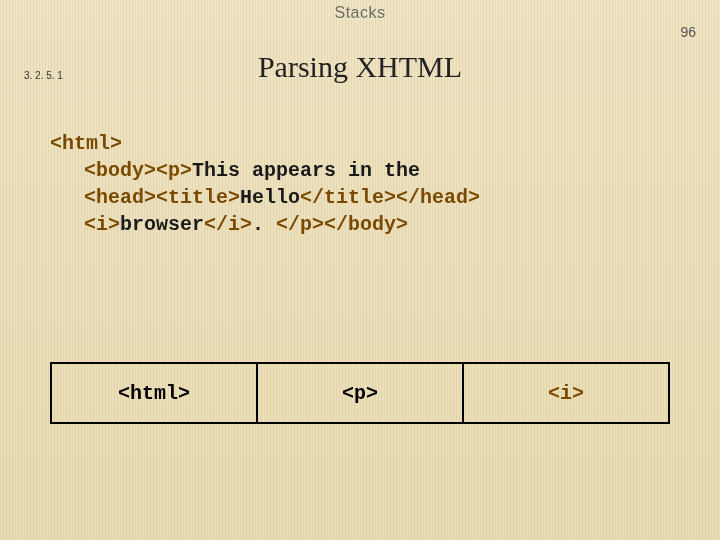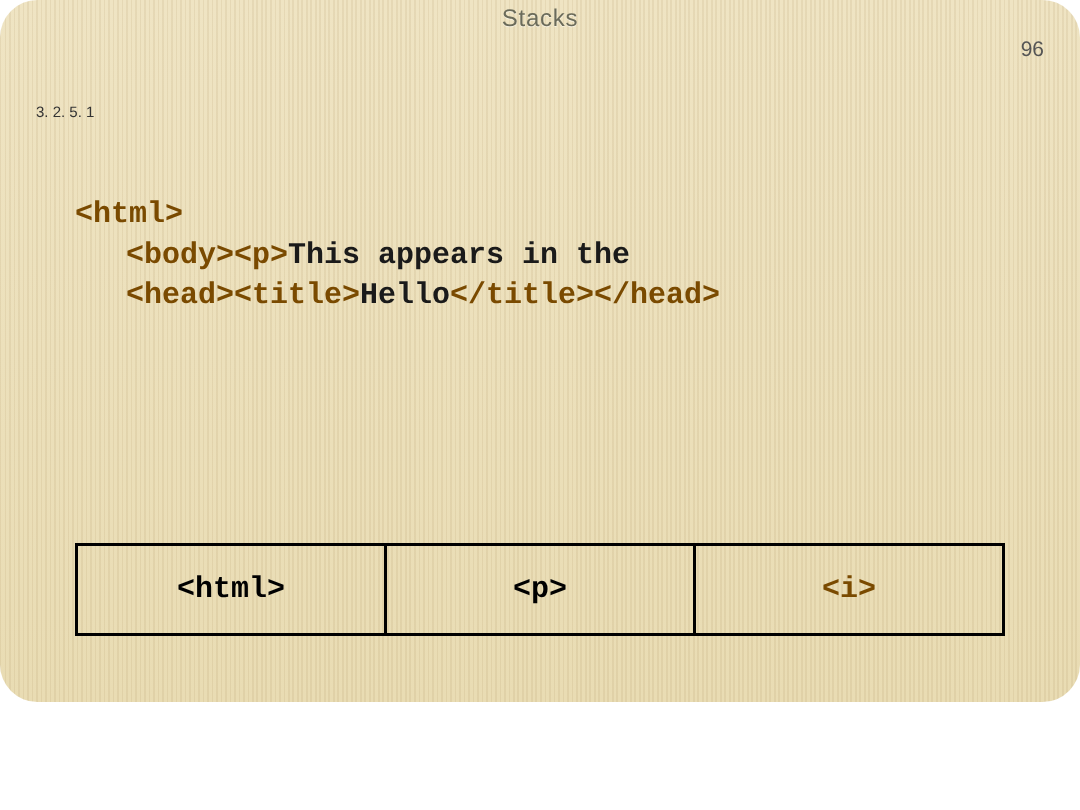--- a/index.html
+++ b/index.html
@@ -5,29 +5,28 @@
   html, body {
     margin: 0;
     padding: 0;
     width: 720px;
     height: 540px;
     overflow: hidden;
     font-family: "Segoe UI", Arial, sans-serif;
   }
   .slide {
     width: 720px;
-    height: 468px;
+    height: 540px;
     position: relative;
     background:
       repeating-linear-gradient(90deg,
         rgba(160,130,80,0.12) 0px, rgba(160,130,80,0.12) 1px,
         transparent 1px, transparent 3px),
       linear-gradient(180deg, #efe4c3 0%, #e9dcb3 100%);
     box-sizing: border-box;
-    border-radius: 25px;
   }
   .header-topic {
     position: absolute;
     top: 4px;
     left: 0;
     right: 0;
     text-align: center;
     font-size: 16px;
     color: #6b6b5a;
     text-shadow: 0 1px 0 rgba(255,255,255,0.5);
@@ -99,25 +98,27 @@
   .stack-cell.brown { color: #7a4a00; }
 </style>
 </head>
 <body>
 
 <div class="slide">
 
   <div class="header-topic">Stacks</div>
   <div class="page-number">96</div>
   <div class="section-number">3. 2. 5. 1</div>
+  <div class="slide-title">Parsing XHTML</div>
 
   <div class="code-block">
     <div><span class="brown">&lt;html&gt;</span></div>
     <div class="indent"><span class="brown">&lt;body&gt;&lt;p&gt;</span><span class="black">This appears in the</span></div>
     <div class="indent"><span class="brown">&lt;head&gt;&lt;title&gt;</span><span class="black">Hello</span><span class="brown">&lt;/title&gt;&lt;/head&gt;</span></div>
+    <div class="indent"><span class="brown">&lt;i&gt;</span><span class="black">browser</span><span class="brown">&lt;/i&gt;</span><span class="black">. </span><span class="brown">&lt;/p&gt;&lt;/body&gt;</span></div>
   </div>
 
   <div class="stack-row">
     <div class="stack-cell">&lt;html&gt;</div>
     <div class="stack-cell">&lt;p&gt;</div>
     <div class="stack-cell brown">&lt;i&gt;</div>
   </div>
 
 </div>
 

